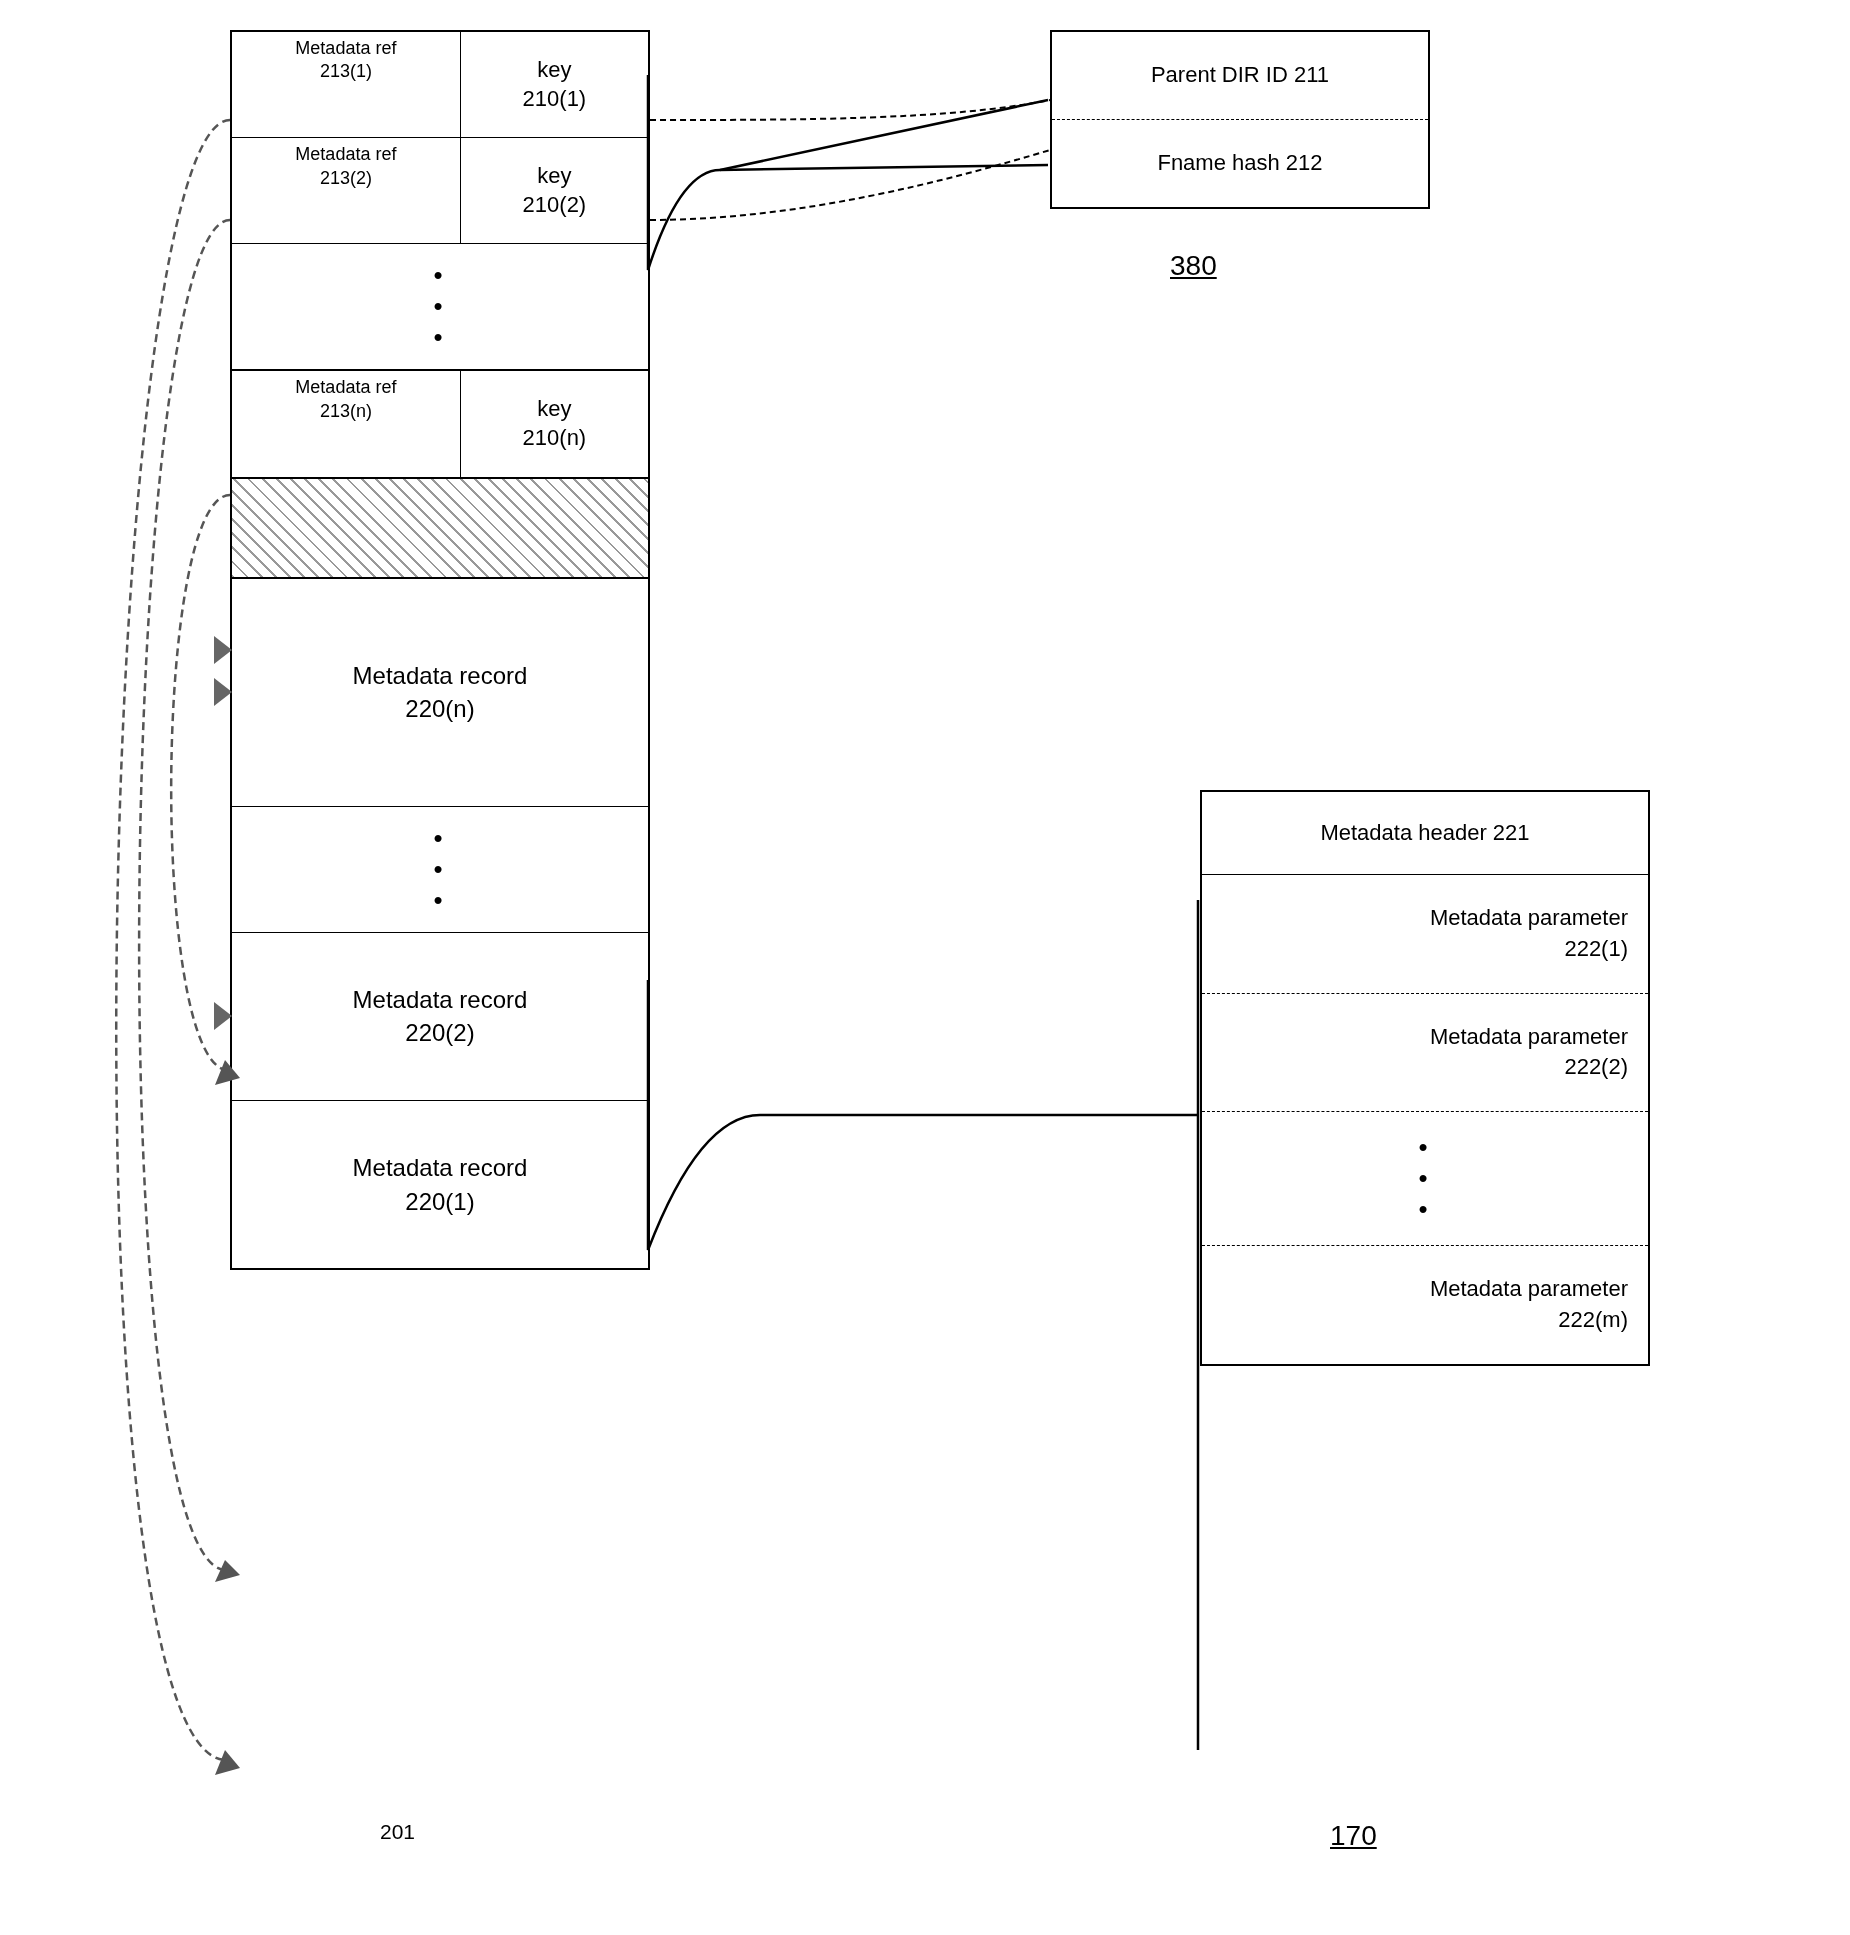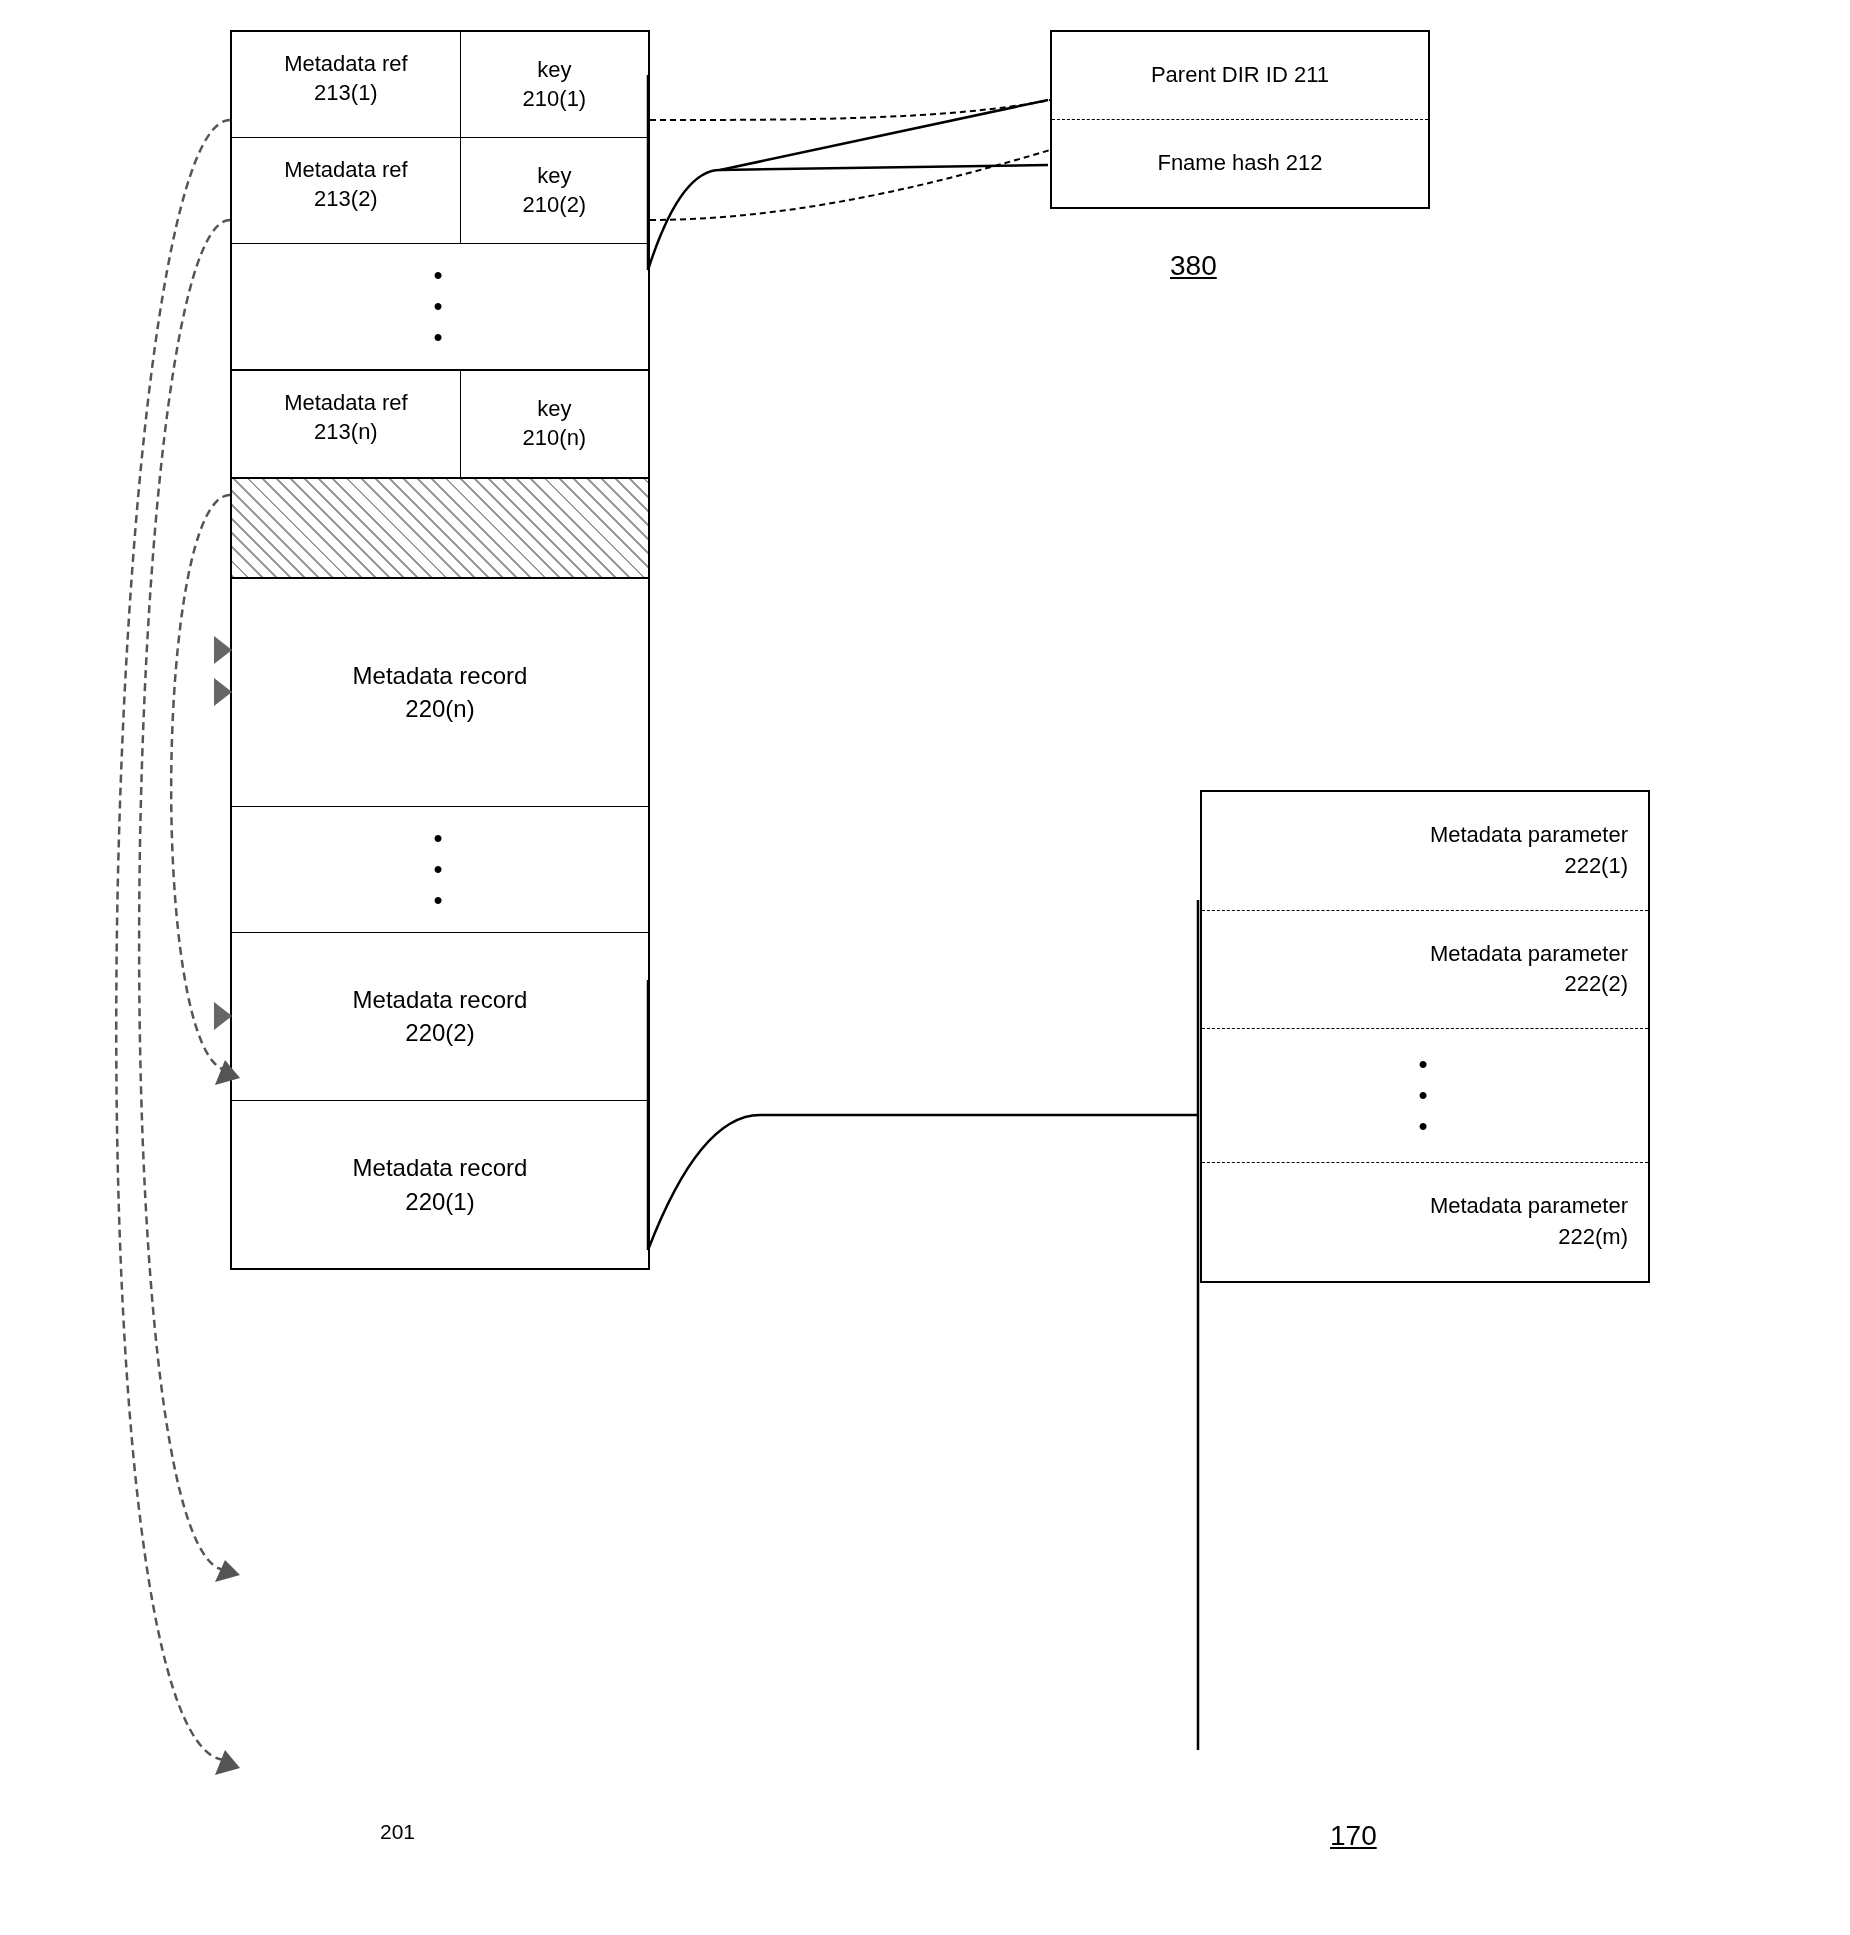--- a/index.html
+++ b/index.html
@@ -39,22 +39,22 @@
       display: flex;
       border-bottom: 1px solid #000;
     }
 
     .row-pair:last-child {
       border-bottom: none;
     }
 
     .cell-meta {
       width: 55%;
-      padding: 18px 10px;
-      font-size: 22px;
+      padding: 5px 10px;
+      font-size: 18px;
       text-align: center;
       border-right: 1px solid #000;
       line-height: 1.3;
     }
 
     .cell-key {
       width: 45%;
       padding: 24px 10px;
       font-size: 22px;
       text-align: center;
@@ -258,20 +258,21 @@
   <div class="table-201-label">201</div>
 
   <div class="key-box-210">
     <div class="key-row">Parent DIR ID 211</div>
     <div class="key-row key-row-divider">Fname hash 212</div>
   </div>
 
   <div class="key-box-label">380</div>
 
   <div class="meta-record-box">
+    <div class="meta-header-row">Metadata header 221</div>
     <div class="meta-row">Metadata parameter<br>222(1)</div>
     <div class="meta-row">Metadata parameter<br>222(2)</div>
     <div class="meta-row-dots">•<br>•<br>•</div>
     <div class="meta-row">Metadata parameter<br>222(m)</div>
   </div>
 
   <div class="meta-record-label">170</div>
 
   <svg class="arrows-svg" viewBox="0 0 1850 1935">
 

